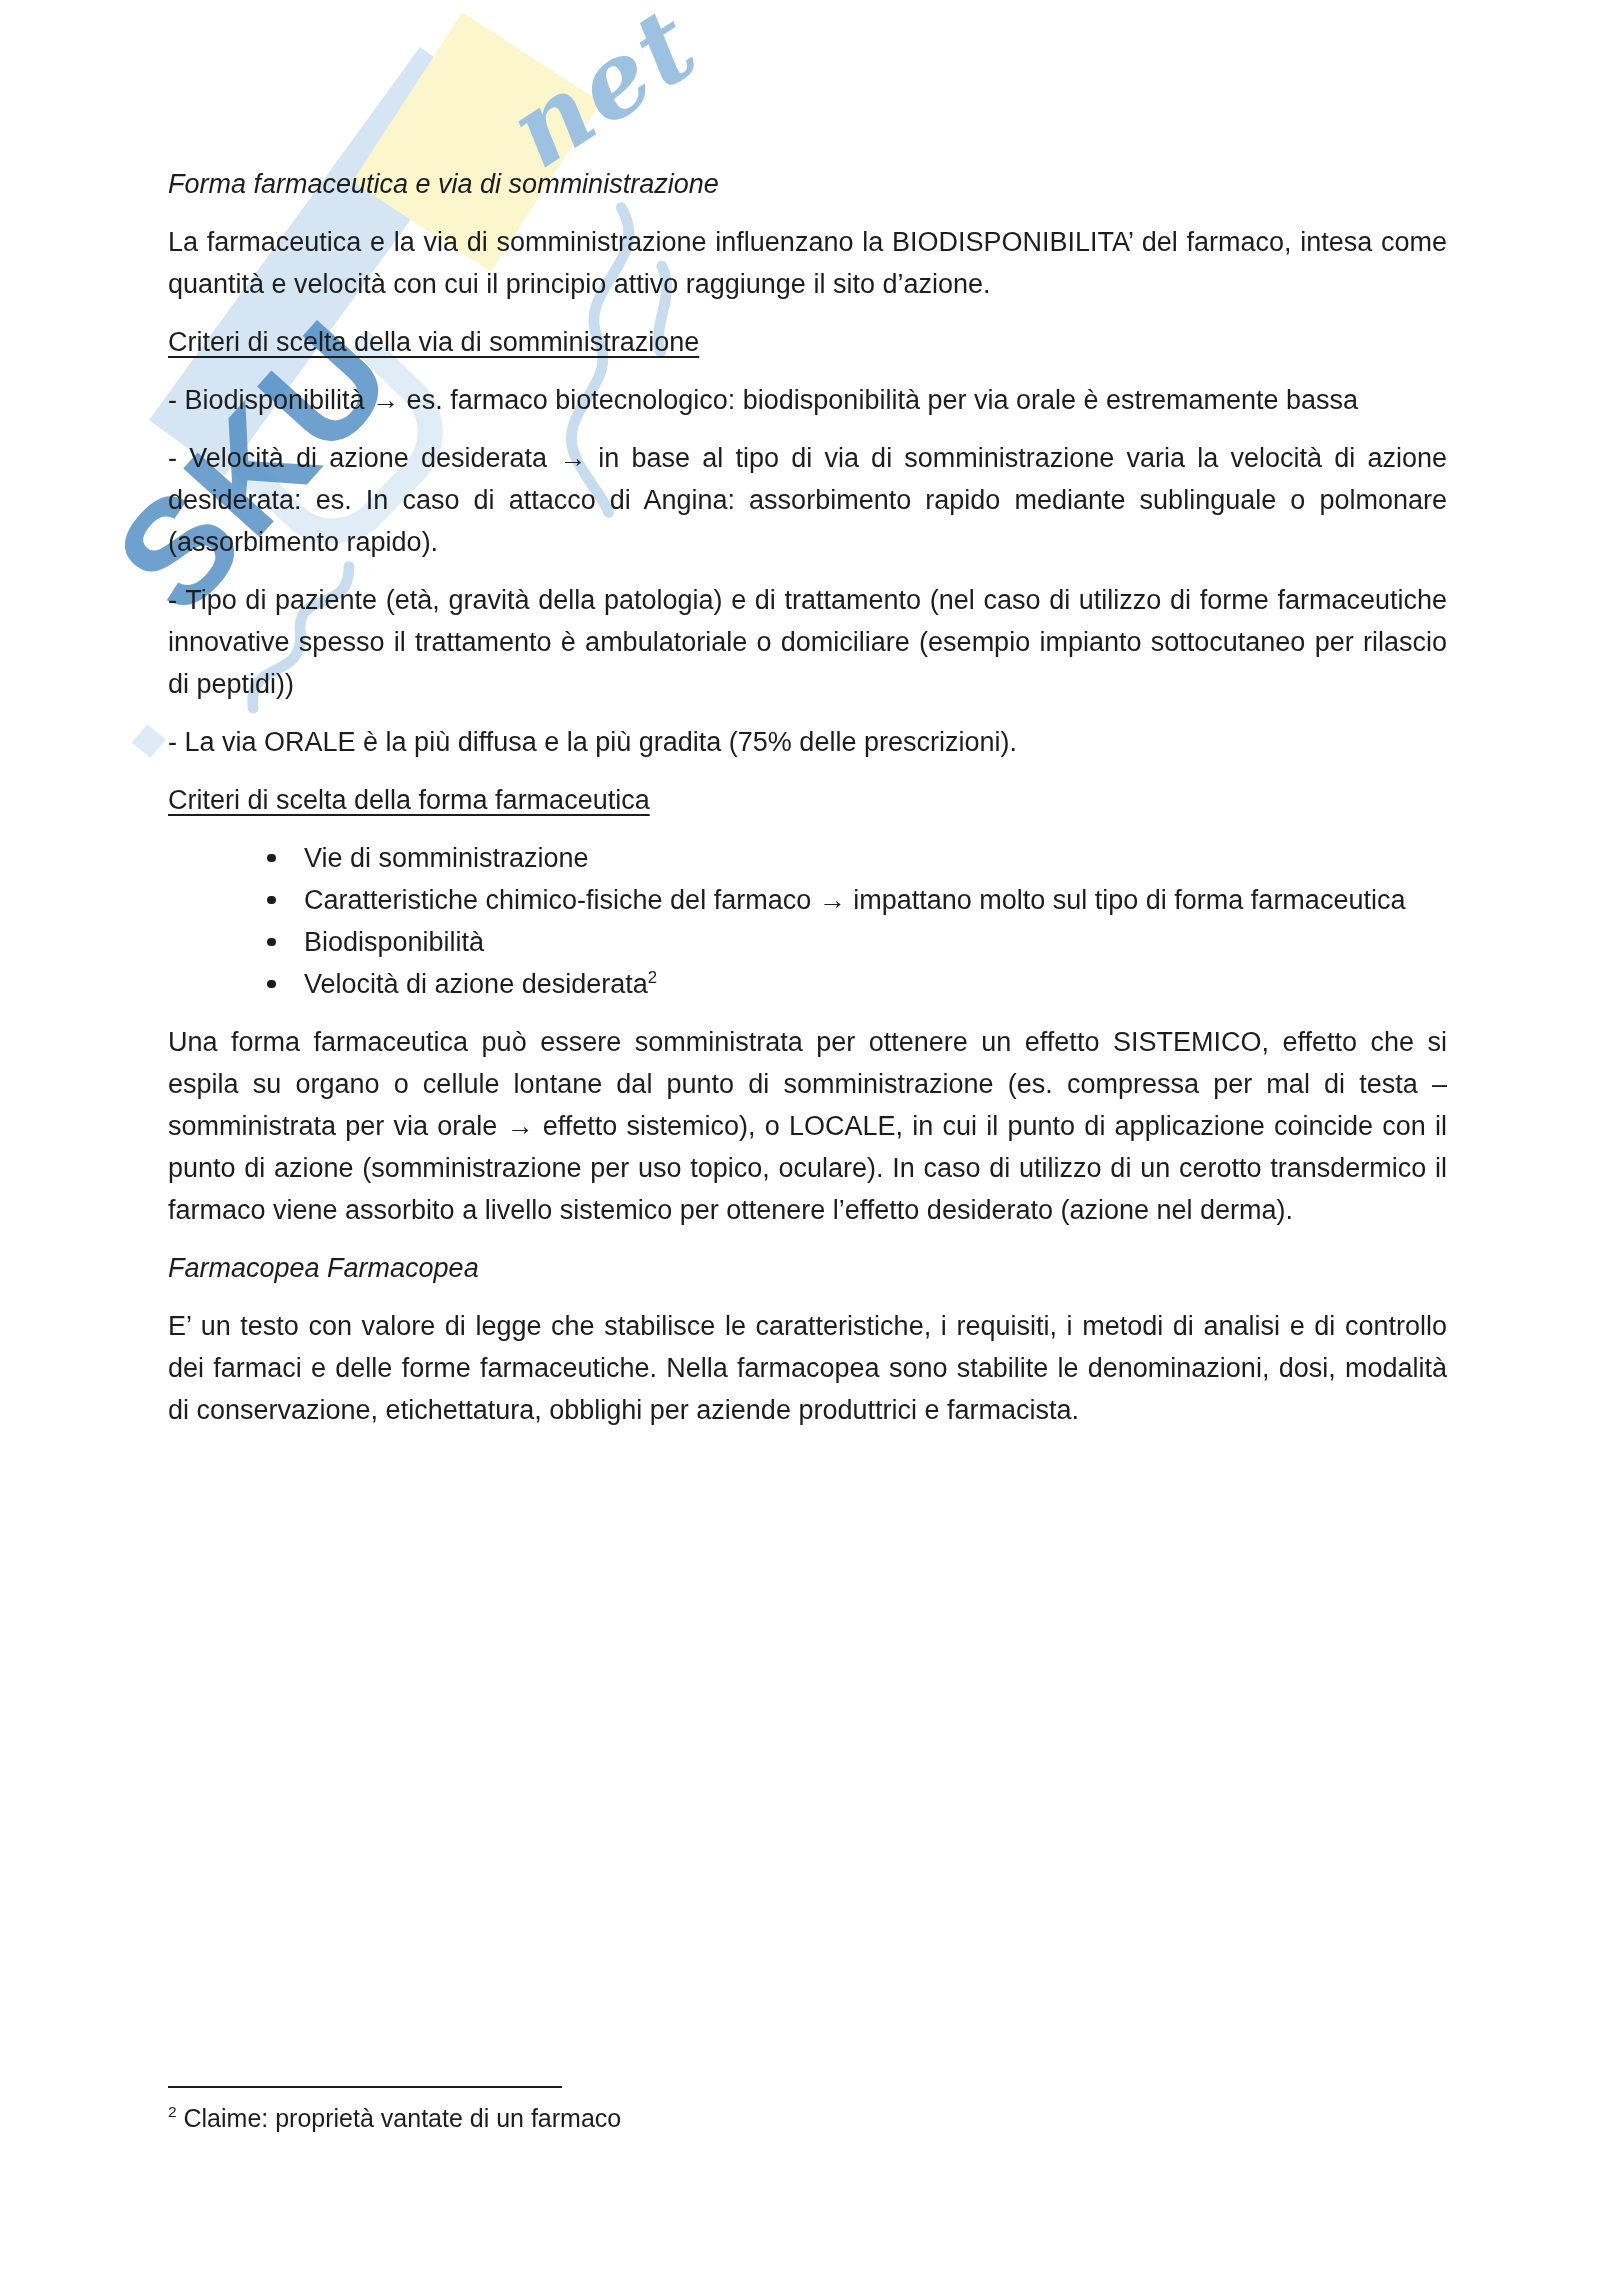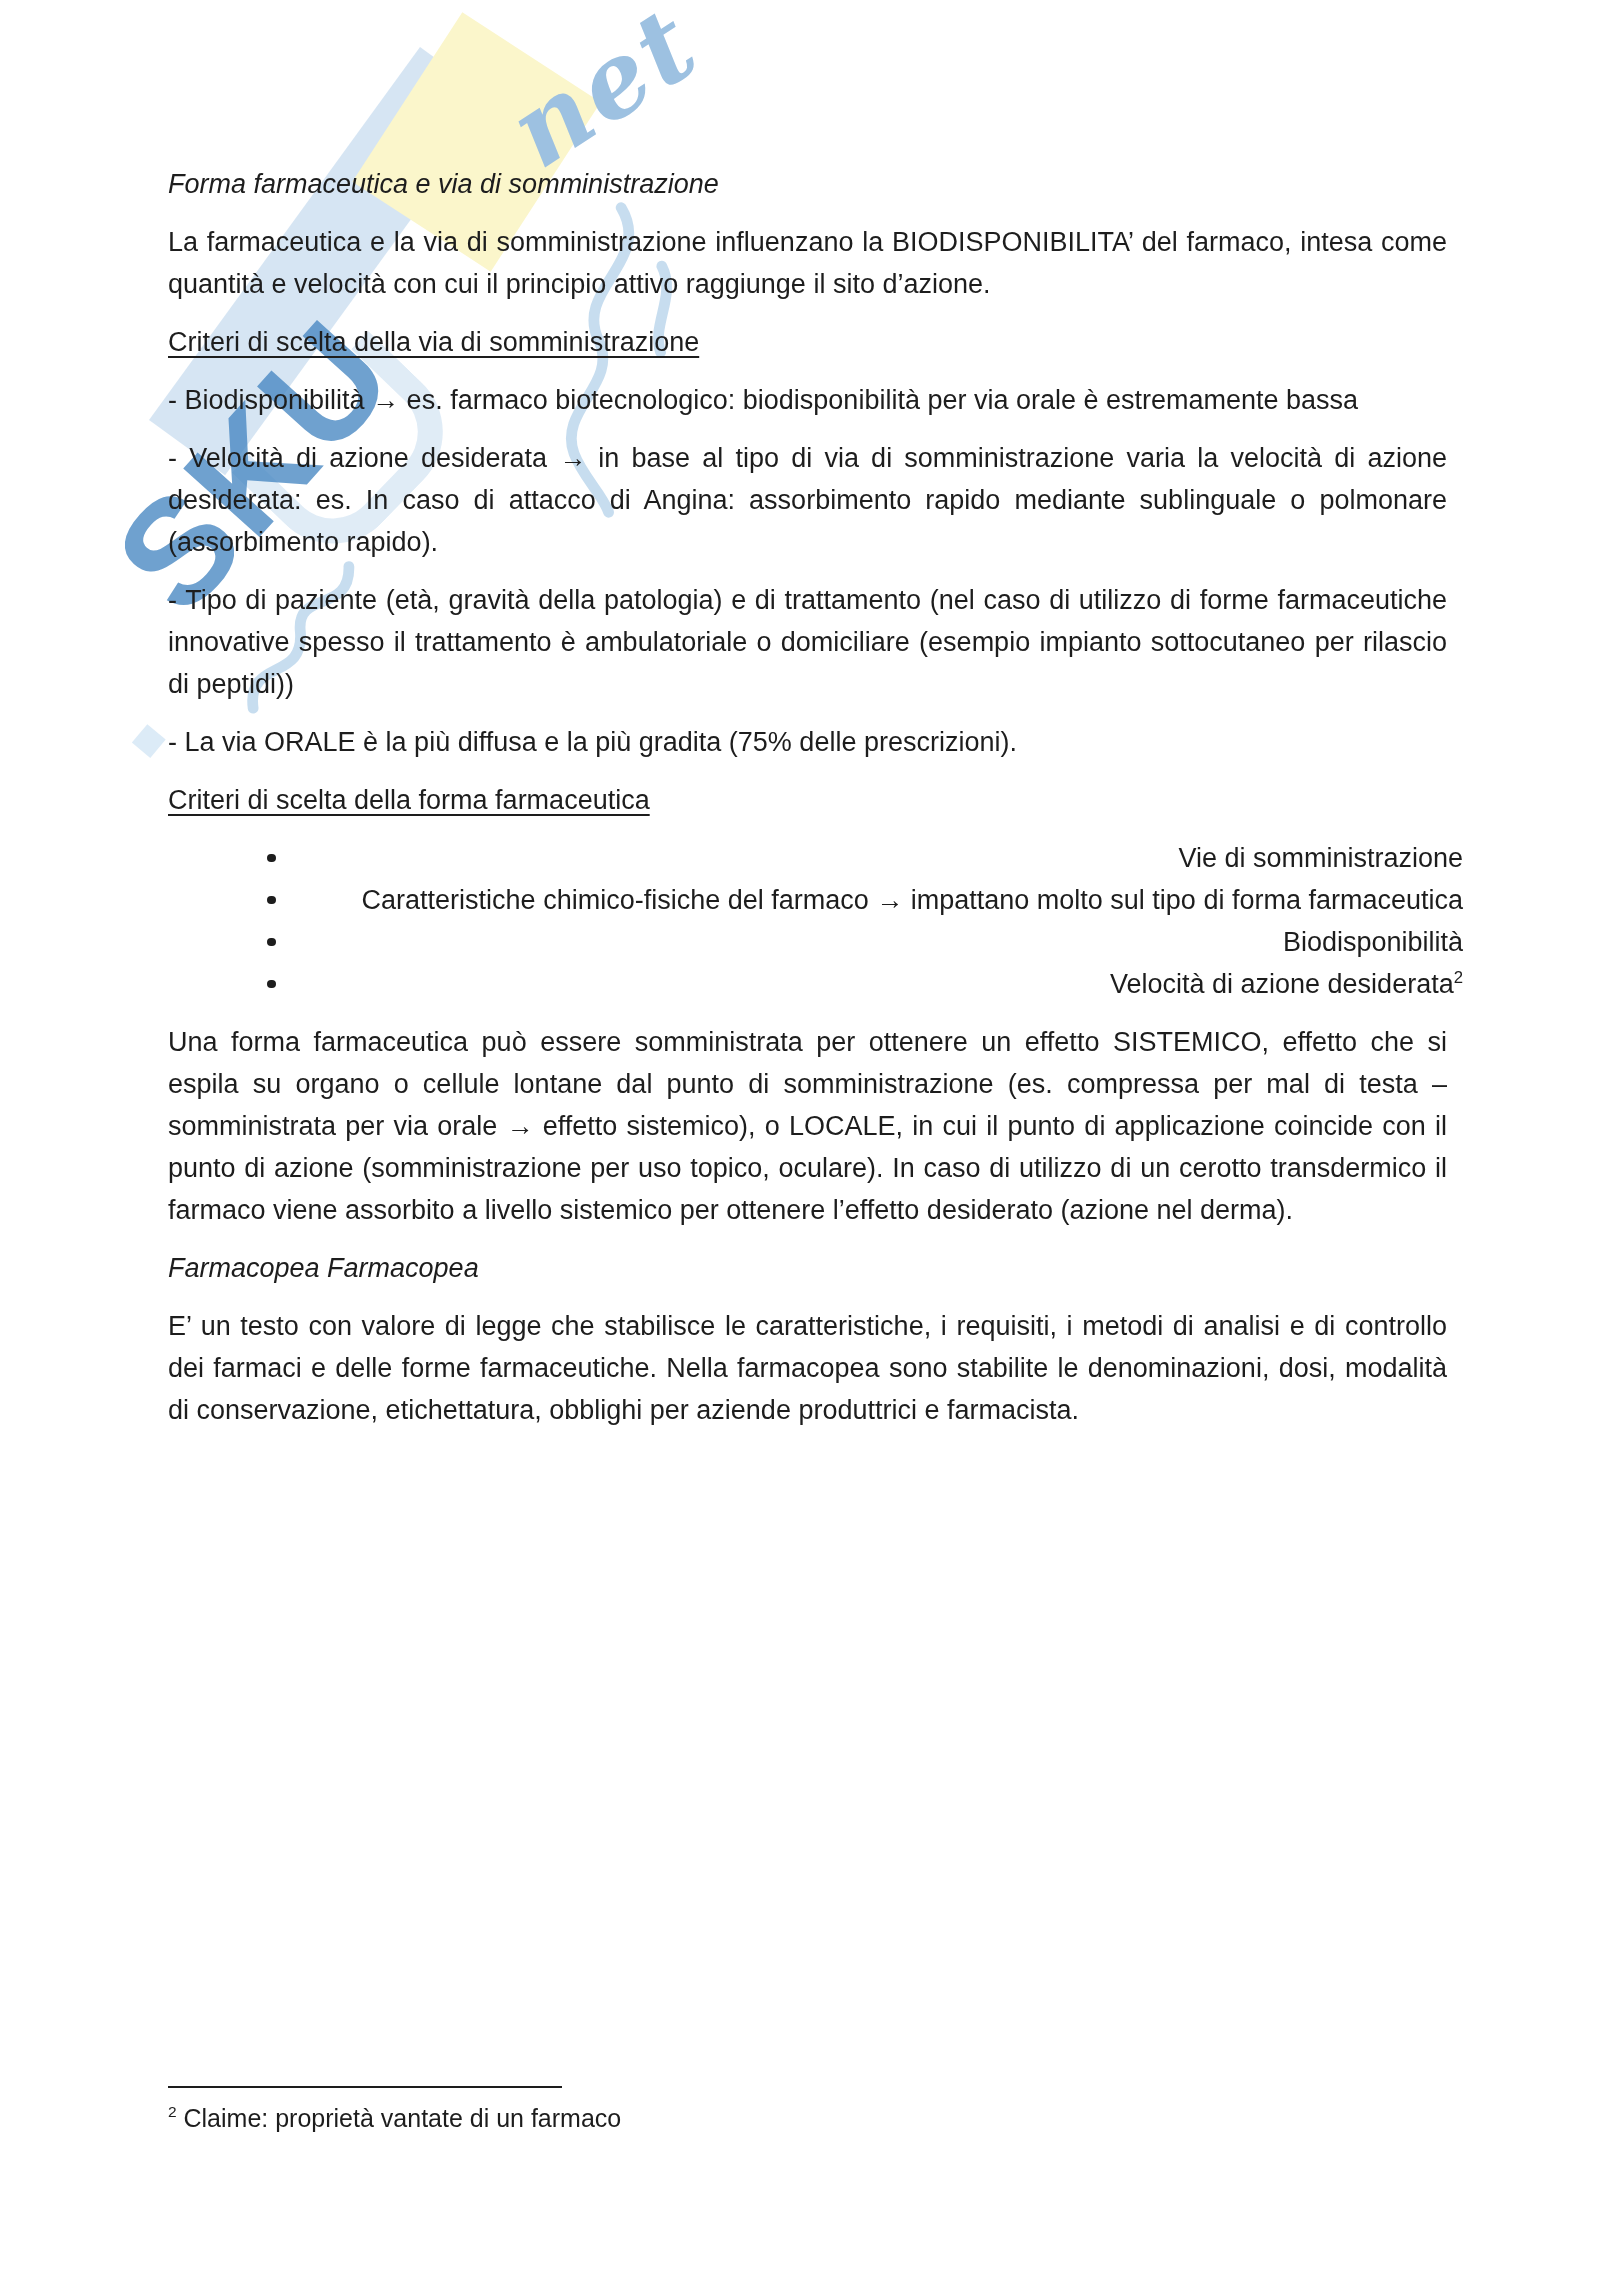--- a/index.html
+++ b/index.html
@@ -64,21 +64,21 @@
     width: 1311px;
     font-size: 27px;
     line-height: 42px;
   }
   .content p, .content h2, .content div { margin: 16px; padding: 0; font-size: inherit; font-weight: normal; }
   .h-italic { font-style: italic; }
   .h-underline { text-decoration: underline; text-decoration-thickness: 2px; text-underline-offset: 4.9px; }
   .justified { text-align: justify; }
   .dash-item { padding-left: 75px; text-align: justify; }
   ul.bullets { margin: 0; padding: 0; list-style: none; }
-  ul.bullets li { position: relative; padding-left: 152px; text-align: right; }
+  ul.bullets li { position: relative; padding-left: 152px; }
   ul.bullets li::before {
     content: ""; position: absolute; left: 115px; top: 16.7px;
     width: 8.8px; height: 8.8px; border-radius: 50%; background: #1d1d1d;
   }
   sup { font-size: 0.62em; line-height: 0; }
 
   
   .footnote { position: absolute; left: 168px; top: 2086px; width: 882px; font-size: 25px; }
   .footnote-rule { width: 394px; border: none; border-top: 2.9px solid #1d1d1d; margin: 0 0 15.7px 0; }
   .footnote-text sup { margin-right: 6.9px; }

